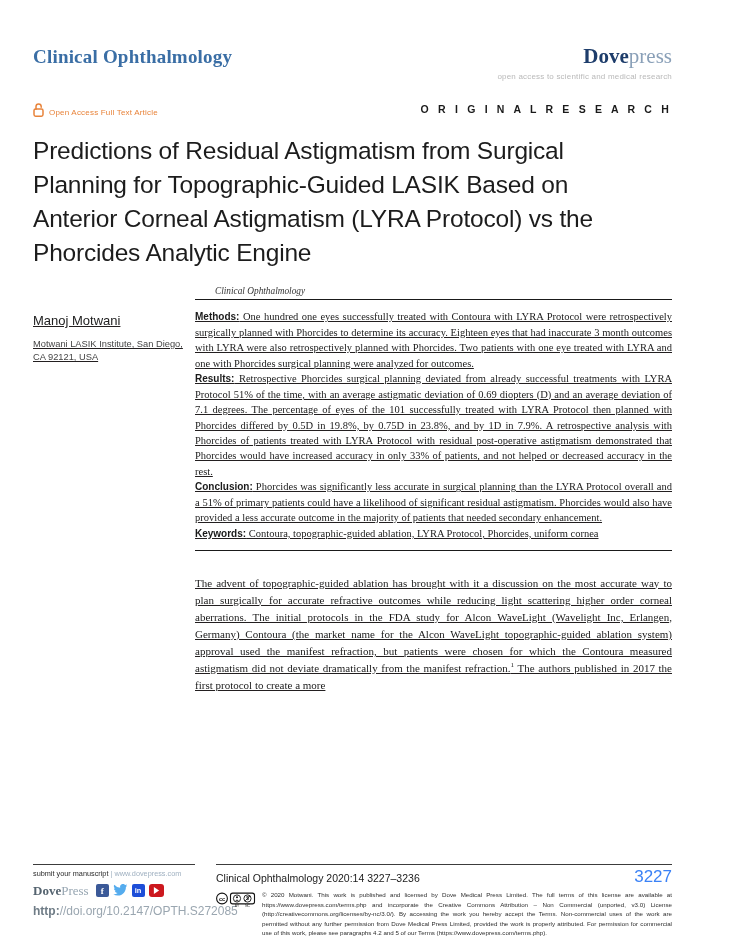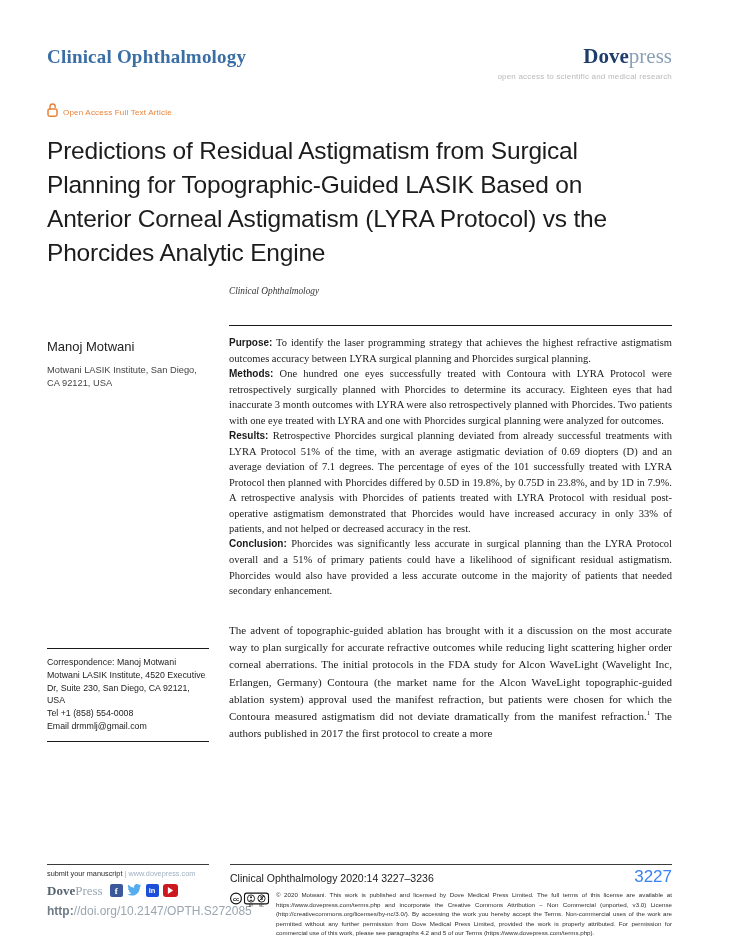--- a/index.html
+++ b/index.html
@@ -4,21 +4,21 @@
 <style>
   * { margin:0; padding:0; box-sizing:border-box; }
   html,body { background:#ffffff; }
   body {
     width:734px; height:950px; margin:0 auto; position:relative;
     font-family:"Liberation Sans", sans-serif; color:#231f20;
     -webkit-font-smoothing:antialiased;
   }
   .page {
     width:734px; height:950px;
-    padding:46px 62px 12px 47px;
+    padding:46px 62px 12px 33px;
     display:flex; flex-direction:column;
   }
   
   .masthead { display:flex; justify-content:space-between; align-items:flex-start; }
   .journal-name {
     font-family:"Liberation Serif", serif; font-weight:700;
     font-size:19px; color:#3a6ea5; letter-spacing:.2px;
   }
   .dove-block { text-align:right; }
   .dove-logo { font-family:"Liberation Serif", serif; font-size:21px; line-height:1; }
@@ -34,21 +34,21 @@
   
   .title {
     margin-top:13px; width:604px;
     font-size:24.5px; line-height:1.39; letter-spacing:-0.2px;
     font-weight:400; color:#1c1c1c;
   }
   .pub-note { margin-left:182px; margin-top:15px; font-size:9.3px; color:#333; line-height:1.5; }
   .pub-journal { font-family:"Liberation Serif", serif; font-style:italic; font-size:9.3px; color:#333; }
 
   
-  .main { display:flex; gap:20px; margin-top:26px; flex:0 0 auto; }
+  .main { display:flex; flex:0 0 auto;text-decoration:underline; }
   .left-col { width:162px; flex:none; display:flex; flex-direction:column; }
   .right-col { flex:1; min-width:0; }
 
   .author-name { font-size:13px; color:#222; margin-top:14px; }
   .author-affil { font-size:9.3px; color:#444; line-height:1.4; margin-top:10px; }
 
   .corr {
     margin-top:auto;
     border-top:1px solid #1a1a1a; border-bottom:1px solid #1a1a1a;
     padding:7px 0 8px; font-size:8.8px; line-height:1.45; color:#222;
@@ -115,47 +115,42 @@
   <div class="type-row">
     <div class="oa">
       <span>
         <svg width="11" height="14" viewBox="0 0 11 14">
           <path d="M3 6.2 V3.6 a2.6 2.6 0 0 1 5.2 0 v0.6" fill="none" stroke="#e8833a" stroke-width="1.5" stroke-linecap="round"></path>
           <rect x="1" y="6" width="9" height="7.2" rx="1.6" fill="none" stroke="#e8833a" stroke-width="1.5"></rect>
         </svg>
       </span>
       <span class="oa-label">Open Access Full Text Article</span>
     </div>
+    <div class="article-type">O R I G I N A L   R E S E A R C H</div>
   </div>
 
   <h1 class="title">Predictions of Residual Astigmatism from Surgical Planning for Topographic-Guided LASIK Based on Anterior Corneal Astigmatism (LYRA Protocol) vs the Phorcides Analytic Engine</h1>
 
   <div class="pub-note">
     <div class="pub-journal">Clinical Ophthalmology</div>
   </div>
 
   <div class="main">
 
     <div class="left-col">
       <div class="author-name">Manoj Motwani</div>
       <div class="author-affil">Motwani LASIK Institute, San Diego, CA 92121, USA</div>
-      <div class="corr">
-        <div>Correspondence: Manoj Motwani</div>
-        <div>Motwani LASIK Institute, 4520 Executive Dr, Suite 230, San Diego, CA 92121, USA</div>
-        <div>Tel +1 (858) 554-0008</div>
-        <div>Email drmmlj@gmail.com</div>
-      </div>
     </div>
 
     <div class="right-col">
       <div class="abstract">
-        <p><span class="lbl">Purpose:</span><span> To identify the laser programming strategy that achieves the highest refractive astigmatism outcomes accuracy between LYRA surgical planning and Phorcides surgical planning.</span></p>
         <p><span class="lbl">Methods:</span><span> One hundred one eyes successfully treated with Contoura with LYRA Protocol were retrospectively surgically planned with Phorcides to determine its accuracy. Eighteen eyes that had inaccurate 3 month outcomes with LYRA were also retrospectively planned with Phorcides. Two patients with one eye treated with LYRA and one with Phorcides surgical planning were analyzed for outcomes.</span></p>
         <p><span class="lbl">Results:</span><span> Retrospective Phorcides surgical planning deviated from already successful treatments with LYRA Protocol 51% of the time, with an average astigmatic deviation of 0.69 diopters (D) and an average deviation of 7.1 degrees. The percentage of eyes of the 101 successfully treated with LYRA Protocol then planned with Phorcides differed by 0.5D in 19.8%, by 0.75D in 23.8%, and by 1D in 7.9%. A retrospective analysis with Phorcides of patients treated with LYRA Protocol with residual post-operative astigmatism demonstrated that Phorcides would have increased accuracy in only 33% of patients, and not helped or decreased accuracy in the rest.</span></p>
         <p><span class="lbl">Conclusion:</span><span> Phorcides was significantly less accurate in surgical planning than the LYRA Protocol overall and a 51% of primary patients could have a likelihood of significant residual astigmatism. Phorcides would also have provided a less accurate outcome in the majority of patients that needed secondary enhancement.</span></p>
+        <p class="abstract-end"><span class="lbl">Keywords:</span><span> Contoura, topographic-guided ablation, LYRA Protocol, Phorcides, uniform cornea</span></p>
       </div>
 
       <div class="intro">
         <p><span>The advent of topographic-guided ablation has brought with it a discussion on the most accurate way to plan surgically for accurate refractive outcomes while reducing light scattering higher order corneal aberrations. The initial protocols in the FDA study for Alcon WaveLight (Wavelight Inc, Erlangen, Germany) Contoura (the market name for the Alcon WaveLight topographic-guided ablation system) approval used the manifest refraction, but patients were chosen for which the Contoura measured astigmatism did not deviate dramatically from the manifest refraction.</span><sup>1</sup><span> The authors published in 2017 the first protocol to create a more</span></p>
       </div>
     </div>
   </div>
 
   <div class="footer">
 

